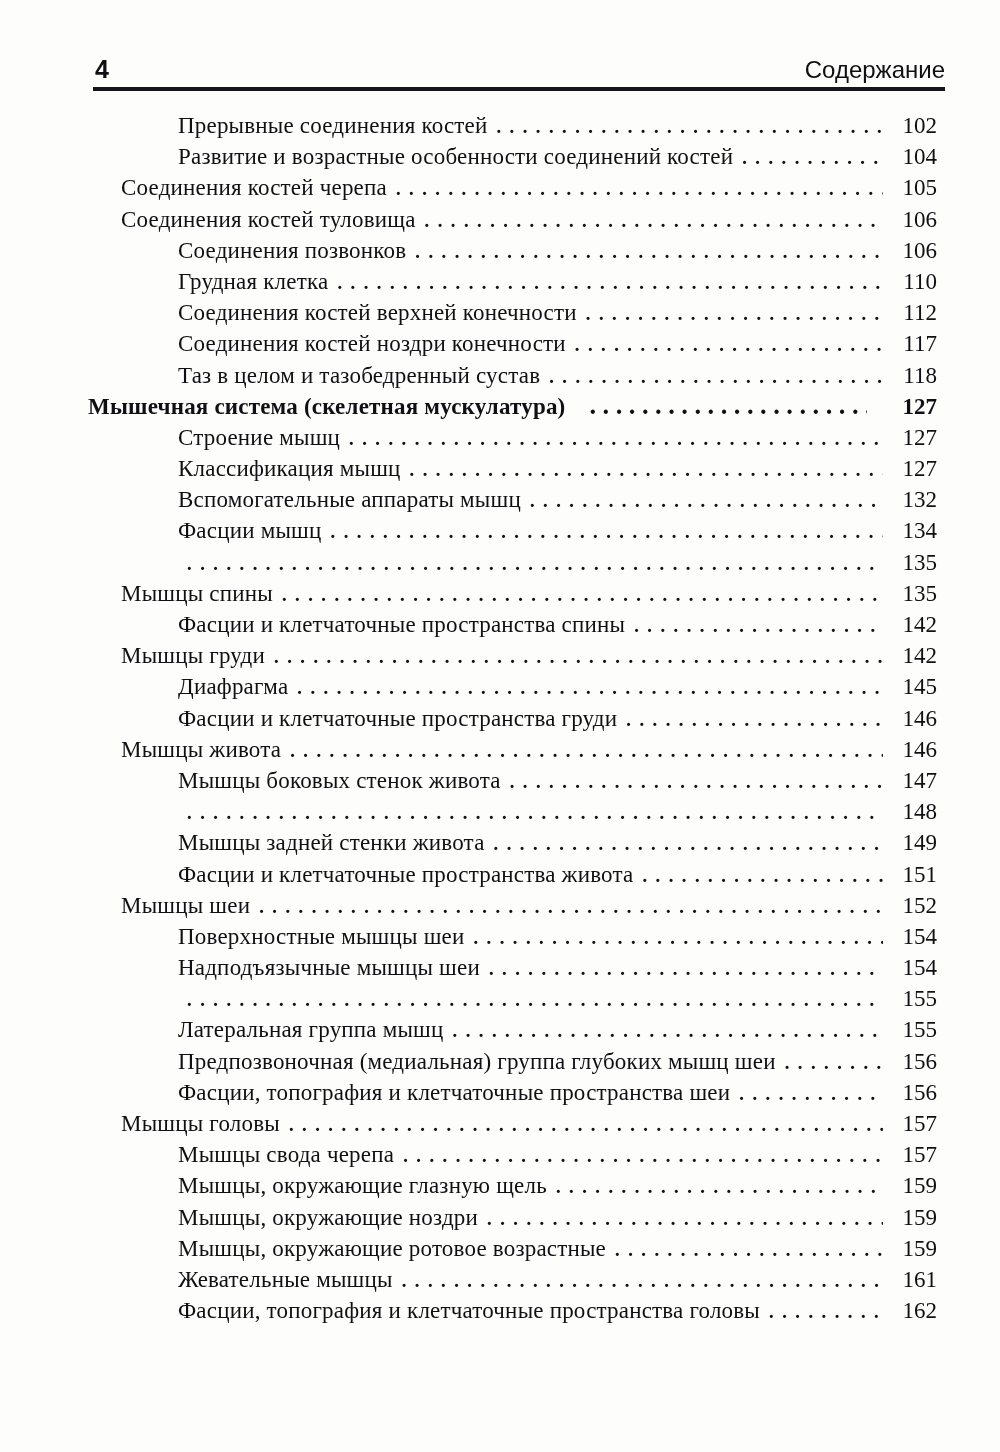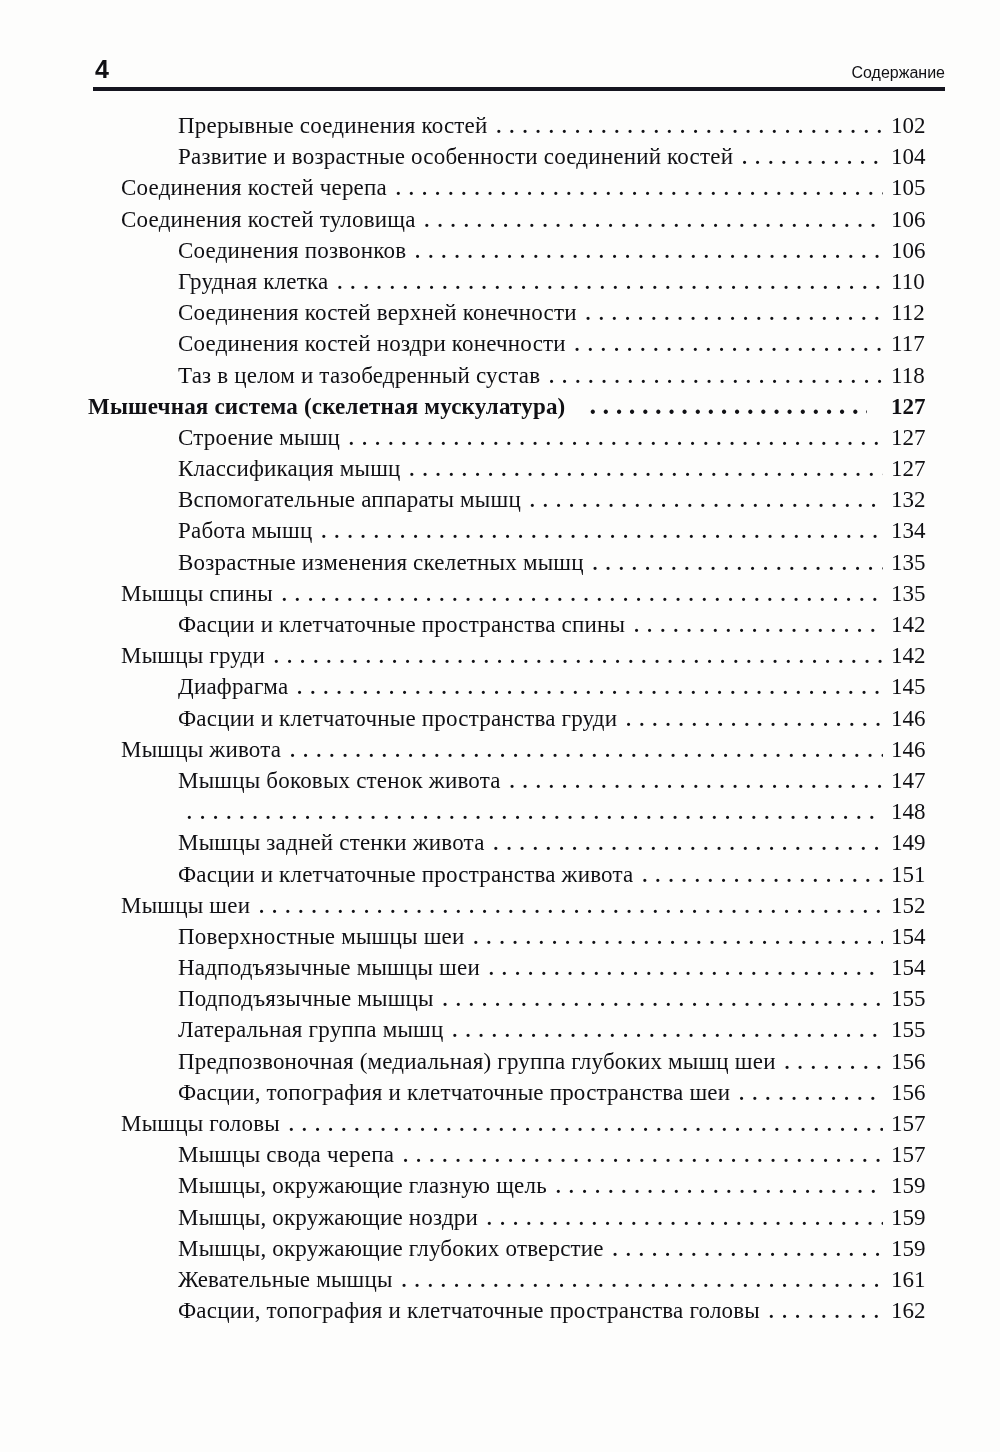--- a/index.html
+++ b/index.html
@@ -26,21 +26,21 @@
     justify-content: space-between;
     align-items: baseline;
     font-family: "Liberation Sans", sans-serif;
   }
   .folio {
     font-size: 25px;
     font-weight: 700;
     letter-spacing: 0.5px;
   }
   .head-title {
-    font-size: 16px;
+    font-size: 24px;
     font-weight: 400;
   }
   .head-rule {
     position: absolute;
     left: 93px;
     right: 55px;
     top: 87px;
     height: 3.5px;
     background: #15151f;
   }
@@ -72,21 +72,21 @@
     white-space: nowrap;
   }
   .toc-row .dots::before {
     content: "..................................................................";
     letter-spacing: 6.5px;
     font-size: 26.5px;
   }
   .toc-row .page-num {
     flex: 0 0 auto;
     min-width: 46px;
-    text-align: left;
+    text-align: right;
     padding-left: 6px;
   }
   .toc-row.lvl1 { padding-left: 0; }
   .toc-row.lvl2 { padding-left: 33px; }
   .toc-row.lvl3 { padding-left: 90px; }
   .toc-row.bold { font-weight: 700; letter-spacing: 0; gap: 16px; }
 </style>
 </head>
 <body>
 
@@ -156,26 +156,25 @@
       <span class="label">Классификация мышц</span>
       <span class="dots"></span>
       <span class="page-num">127</span>
     </div>
     <div class="toc-row lvl3">
       <span class="label">Вспомогательные аппараты мышц</span>
       <span class="dots"></span>
       <span class="page-num">132</span>
     </div>
     <div class="toc-row lvl3">
-      <span class="label">Работа мышц</span>
+      <span class="label">Фасции мышц</span>
       <span class="dots"></span>
       <span class="page-num">134</span>
     </div>
     <div class="toc-row lvl3">
-      <span class="label">Возрастные изменения скелетных мышц</span>
       <span class="dots"></span>
       <span class="page-num">135</span>
     </div>
     <div class="toc-row lvl2">
       <span class="label">Мышцы спины</span>
       <span class="dots"></span>
       <span class="page-num">135</span>
     </div>
     <div class="toc-row lvl3">
       <span class="label">Фасции и клетчаточные пространства спины</span>
@@ -230,21 +229,20 @@
       <span class="label">Поверхностные мышцы шеи</span>
       <span class="dots"></span>
       <span class="page-num">154</span>
     </div>
     <div class="toc-row lvl3">
       <span class="label">Надподъязычные мышцы шеи</span>
       <span class="dots"></span>
       <span class="page-num">154</span>
     </div>
     <div class="toc-row lvl3">
-      <span class="label">Подподъязычные мышцы</span>
       <span class="dots"></span>
       <span class="page-num">155</span>
     </div>
     <div class="toc-row lvl3">
       <span class="label">Латеральная группа мышц</span>
       <span class="dots"></span>
       <span class="page-num">155</span>
     </div>
     <div class="toc-row lvl3">
       <span class="label">Предпозвоночная (медиальная) группа глубоких мышц шеи</span>
@@ -270,21 +268,21 @@
       <span class="label">Мышцы, окружающие глазную щель</span>
       <span class="dots"></span>
       <span class="page-num">159</span>
     </div>
     <div class="toc-row lvl3">
       <span class="label">Мышцы, окружающие ноздри</span>
       <span class="dots"></span>
       <span class="page-num">159</span>
     </div>
     <div class="toc-row lvl3">
-      <span class="label">Мышцы, окружающие глубоких отверстие</span>
+      <span class="label">Мышцы, окружающие ротовое возрастные</span>
       <span class="dots"></span>
       <span class="page-num">159</span>
     </div>
     <div class="toc-row lvl3">
       <span class="label">Жевательные мышцы</span>
       <span class="dots"></span>
       <span class="page-num">161</span>
     </div>
     <div class="toc-row lvl3">
       <span class="label">Фасции, топография и клетчаточные пространства головы</span>

